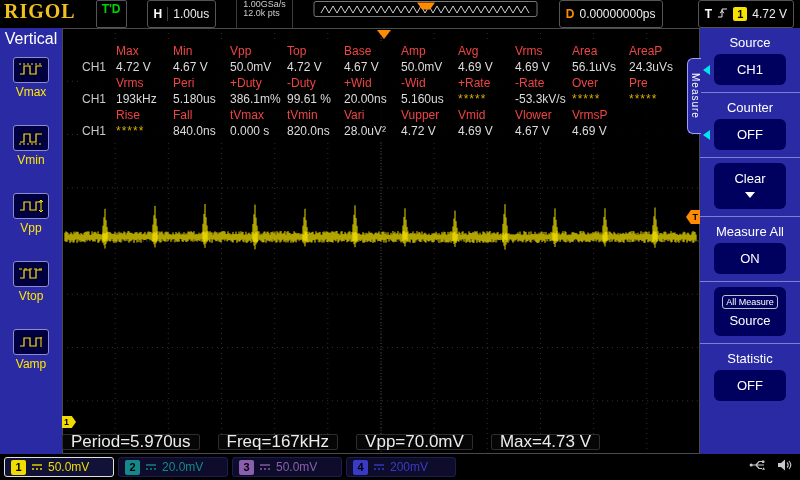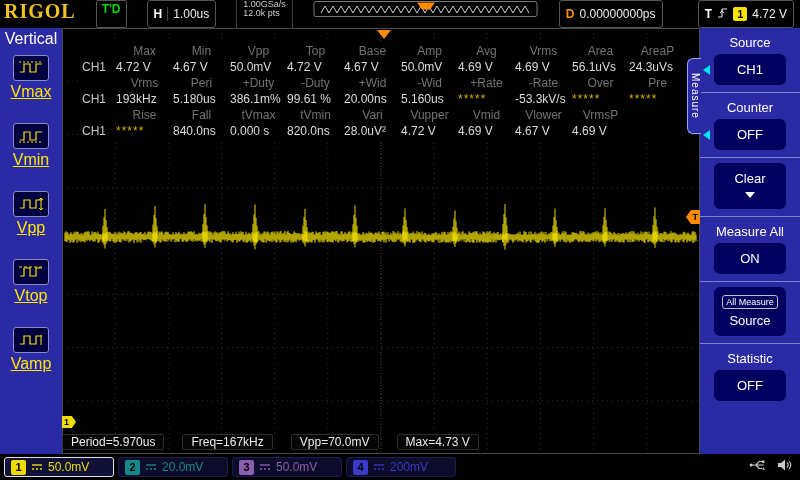--- a/index.html
+++ b/index.html
@@ -26,36 +26,36 @@
        border-radius:2px;padding:0 4px;line-height:14px;}
   .tbox{margin-left:auto;margin-right:2px;}
 
   
   .lsidebar{position:absolute;top:28px;left:0;width:62px;height:426px;background:#2a2aa5;}
   .ltitle{color:#fff;font-size:16px;text-align:center;padding-top:2px;height:16px;}
   .side-item{height:68px;display:flex;flex-direction:column;align-items:center;
              justify-content:center;cursor:pointer;}
   .side-icon{width:36px;height:26px;background:#000040;border:1px solid #8c8cc8;
              border-radius:3px;display:flex;align-items:center;justify-content:center;}
-  .side-label{color:#ffe600;font-size:16px;margin-top:2px;text-decoration:underline;}
+  .side-label{color:#ffe600;font-size:12px;margin-top:2px;}
 
   
   .screen{position:absolute;top:28px;left:62px;width:638px;height:426px;background:#000;}
   .gridsvg{position:absolute;top:0;left:0;}
   .mtable{position:absolute;top:13px;left:16px;width:612px;background:rgba(0,0,0,0.84);
           font-size:12px;padding:2px 0;}
   .m-row{display:flex;height:16px;line-height:16px;white-space:nowrap;}
   .m-ch{width:38px;padding-left:4px;color:#c8c8c8;flex:none;}
   .m-cell{width:57px;flex:none;overflow:visible;}
-  .m-h{color:#737373;text-align:center;}
+  .m-h{color:#ef4444;}
   .m-v{color:#dcdcdc;}
   .stars{color:#d4af00;letter-spacing:1px;}
   .statbar{position:absolute;bottom:4px;left:0;display:flex;gap:18px;}
   .stat-box{background:#060606;border:1px solid #2e2e2e;border-radius:2px;
-            padding:0 8px;height:16px;line-height:14px;font-size:12px;color:#ececec;}
+            padding:0 8px;height:16px;line-height:14px;font-size:17px;color:#ececec;}
   .trigpos-marker{position:absolute;top:2px;left:315px;width:14px;height:9px;
             background:#ff8c00;clip-path:polygon(0 0,100% 0,50% 100%);}
   .triglevel-marker{position:absolute;top:182px;right:0;width:14px;height:14px;
             background:#ff8c00;clip-path:polygon(0 50%,35% 0,100% 0,100% 100%,35% 100%);
             color:#000;font-size:9px;font-weight:bold;text-align:right;line-height:14px;
             padding-right:2px;}
   .chground-marker{position:absolute;top:388px;left:0;width:14px;height:12px;
             background:#f0dc00;clip-path:polygon(0 0,70% 0,100% 50%,70% 100%,0 100%);
             color:#000;font-size:9px;font-weight:bold;line-height:12px;padding-left:2px;}
 

